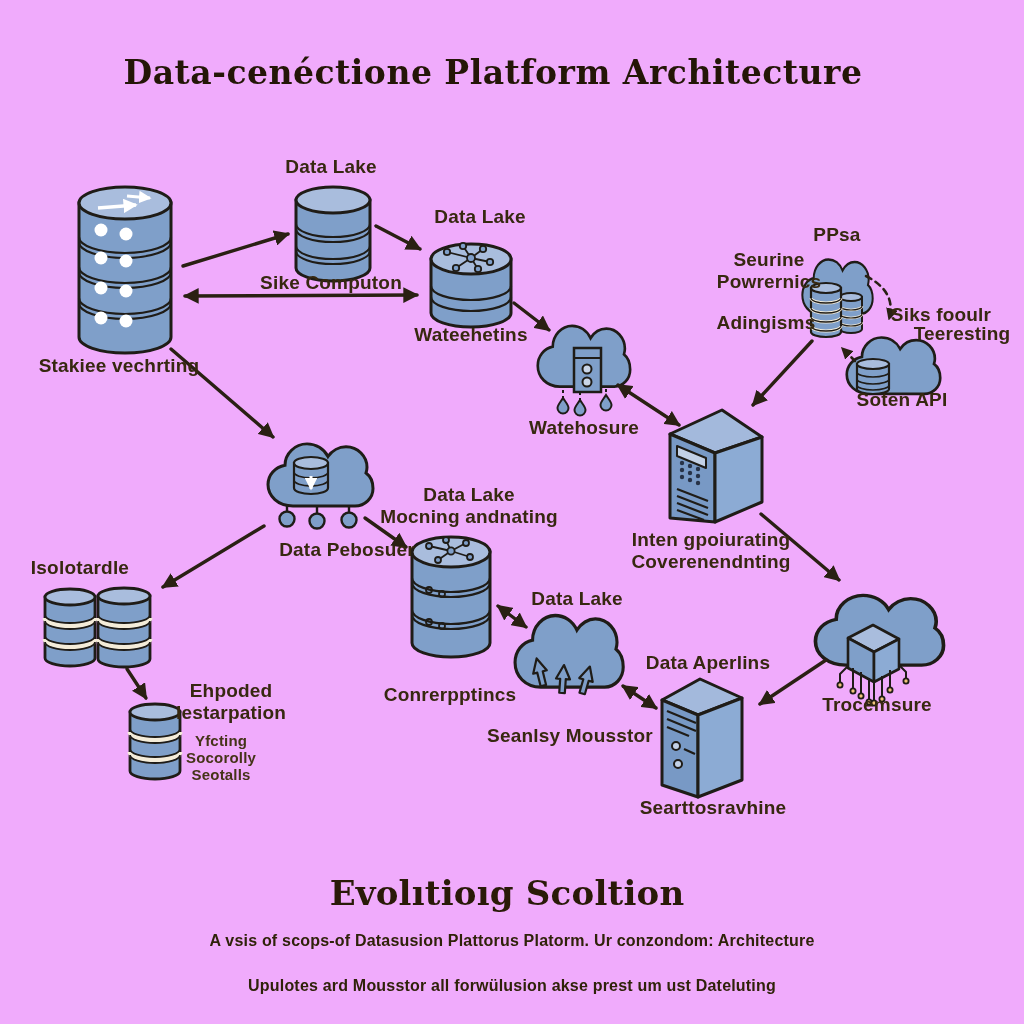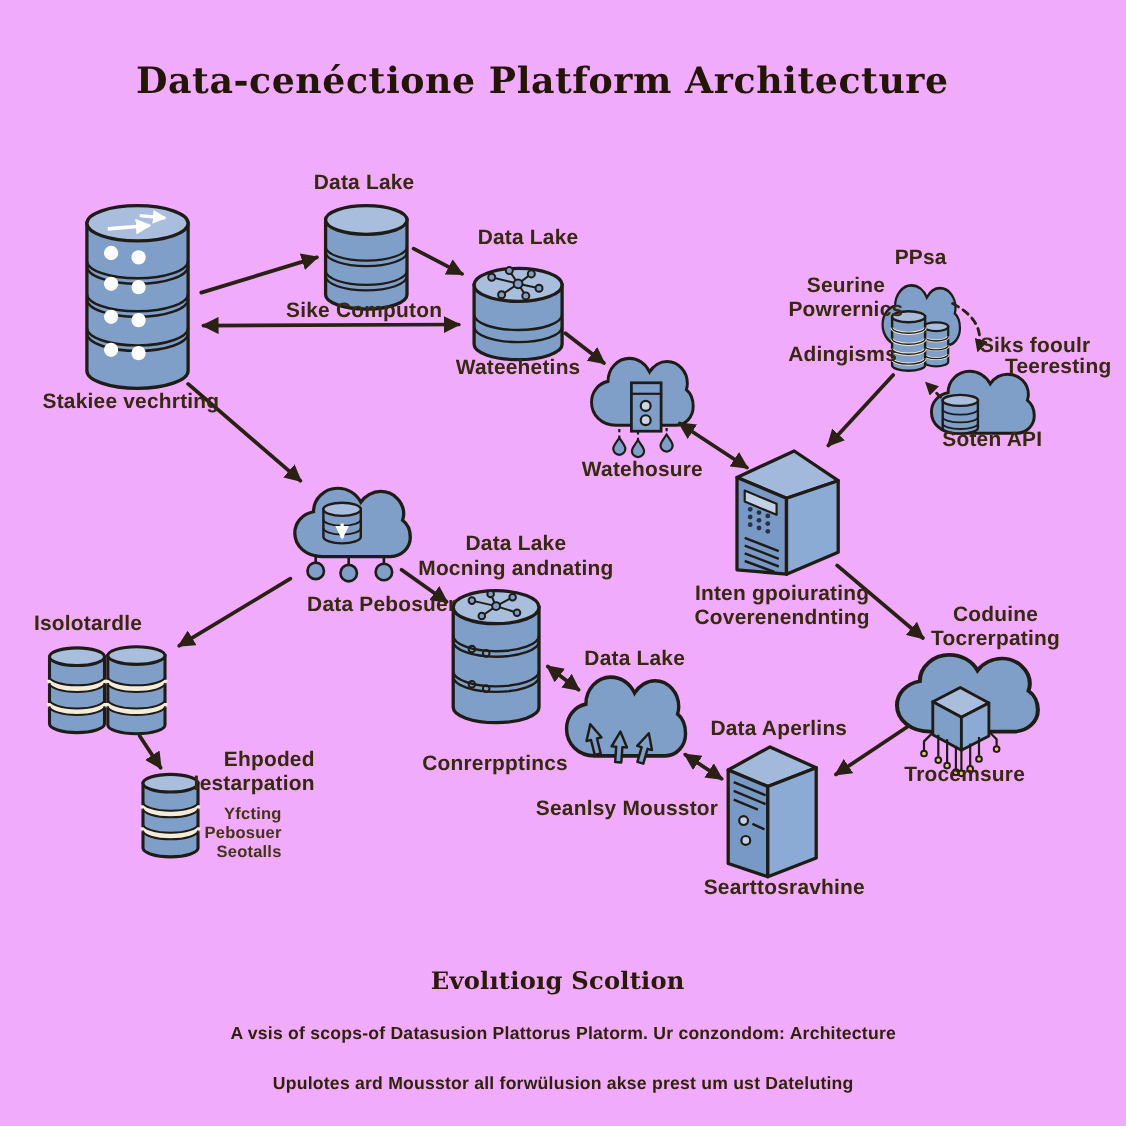--- a/index.html
+++ b/index.html
@@ -2,25 +2,25 @@
 <html><head>
 <meta charset="utf-8">
 <style>
   html,body{margin:0;padding:0;background:#888;}
   .stage{position:relative;width:1024px;height:1024px;background:#f0abfc;overflow:hidden;
          font-family:"Liberation Sans",sans-serif;}
   svg{position:absolute;left:0;top:0;}
   .lbl{position:absolute;transform:translate(-50%,-50%);
        font:700 19px/1.14 "Liberation Sans",sans-serif;color:#372810;
        white-space:pre-line;text-align:center;width:max-content;letter-spacing:.2px;}
-  .lbl.left{transform:translate(0,-50%);text-align:right;}
+  .lbl.left{transform:translate(0,-50%);text-align:center;}
   .lbl.small{font-size:15px;font-weight:600;line-height:1.12;color:#453318;}
   .serif{font-family:"DejaVu Serif","Liberation Serif",serif;}
   .title{font-size:33px;font-weight:700;color:#241607;letter-spacing:.5px;}
-  .h2{font-size:22px;font-weight:700;color:#2a1a08;}
+  .h2{font-size:34px;font-weight:700;color:#2a1a08;}
   .foot{font-size:16px;font-weight:700;color:#2f2209;letter-spacing:.2px;}
 </style>
 </head>
 <body>
 
 <div class="stage">
 
 <svg width="1024" height="1024" viewBox="0 0 1024 1024">
   <defs>
     <marker id="ah" viewBox="0 0 8 8" refX="7" refY="4" markerWidth="4.6" markerHeight="4.6" orient="auto-start-reverse">
@@ -300,30 +300,28 @@
 <div class="lbl" style="left:941px;top:315px;">Siks fooulr</div>
 <div class="lbl" style="left:962px;top:334px;">Teeresting</div>
 <div class="lbl" style="left:902px;top:400px;">Soten API</div>
 <div class="lbl" style="left:711px;top:551px;">Inten gpoiurating
 Coverenendnting</div>
 <div class="lbl" style="left:317px;top:550px;margin-left:30px;">Data Pebosuer</div>
 <div class="lbl" style="left:80px;top:568px;">Isolotardle</div>
 <div class="lbl left" style="left:176px;top:702px;">Ehpoded
 Iestarpation</div>
 <div class="lbl left small" style="left:186px;top:758px;">Yfcting
-Pebosuer
+Socorolly
 Seotalls</div>
 <div class="lbl" style="left:469px;top:506px;">Data Lake
 Mocning andnating</div>
 <div class="lbl" style="left:450px;top:695px;">Conrerpptincs</div>
 <div class="lbl" style="left:577px;top:599px;">Data Lake</div>
 <div class="lbl" style="left:570px;top:736px;">Seanlsy Mousstor</div>
 <div class="lbl" style="left:708px;top:663px;">Data Aperlins</div>
 <div class="lbl" style="left:697px;top:808px;margin-left:16px;">Searttosravhine</div>
-<div class="lbl" style="left:905px;top:570px;">Coduine
-Tocrerpating</div>
 <div class="lbl" style="left:877px;top:705px;">Trocemsure</div>
 
 <div class="lbl h2 serif" style="left:507px;top:893px;">Evolıtioıg Scoltion</div>
 <div class="lbl foot" style="left:512px;top:941px;">A vsis of scops-of Datasusion Plattorus Platorm. Ur conzondom: Architecture</div>
 <div class="lbl foot" style="left:512px;top:986px;">Upulotes ard Mousstor all forwülusion akse prest um ust Dateluting</div>
 
 </div>
 
 </body></html>

